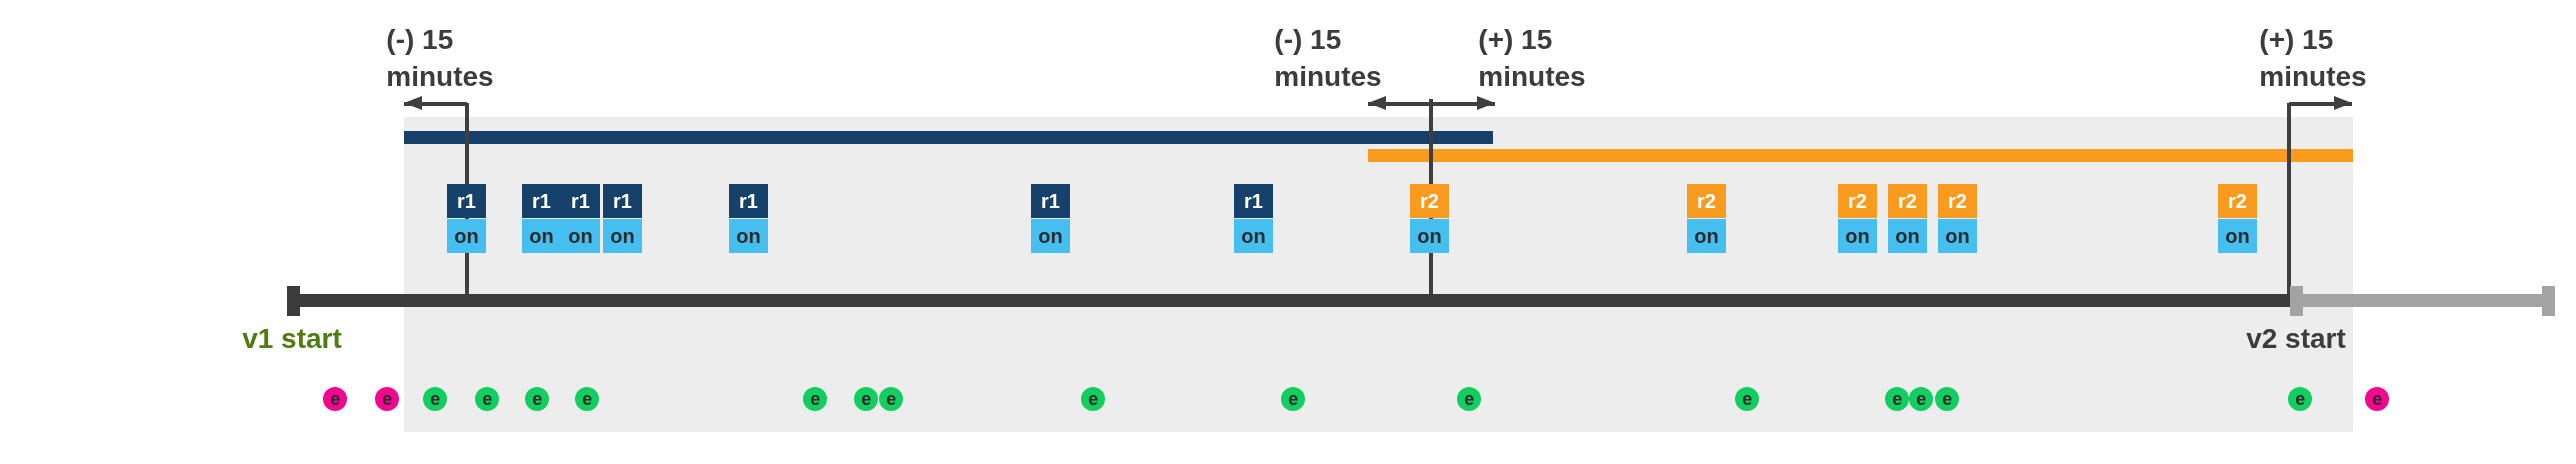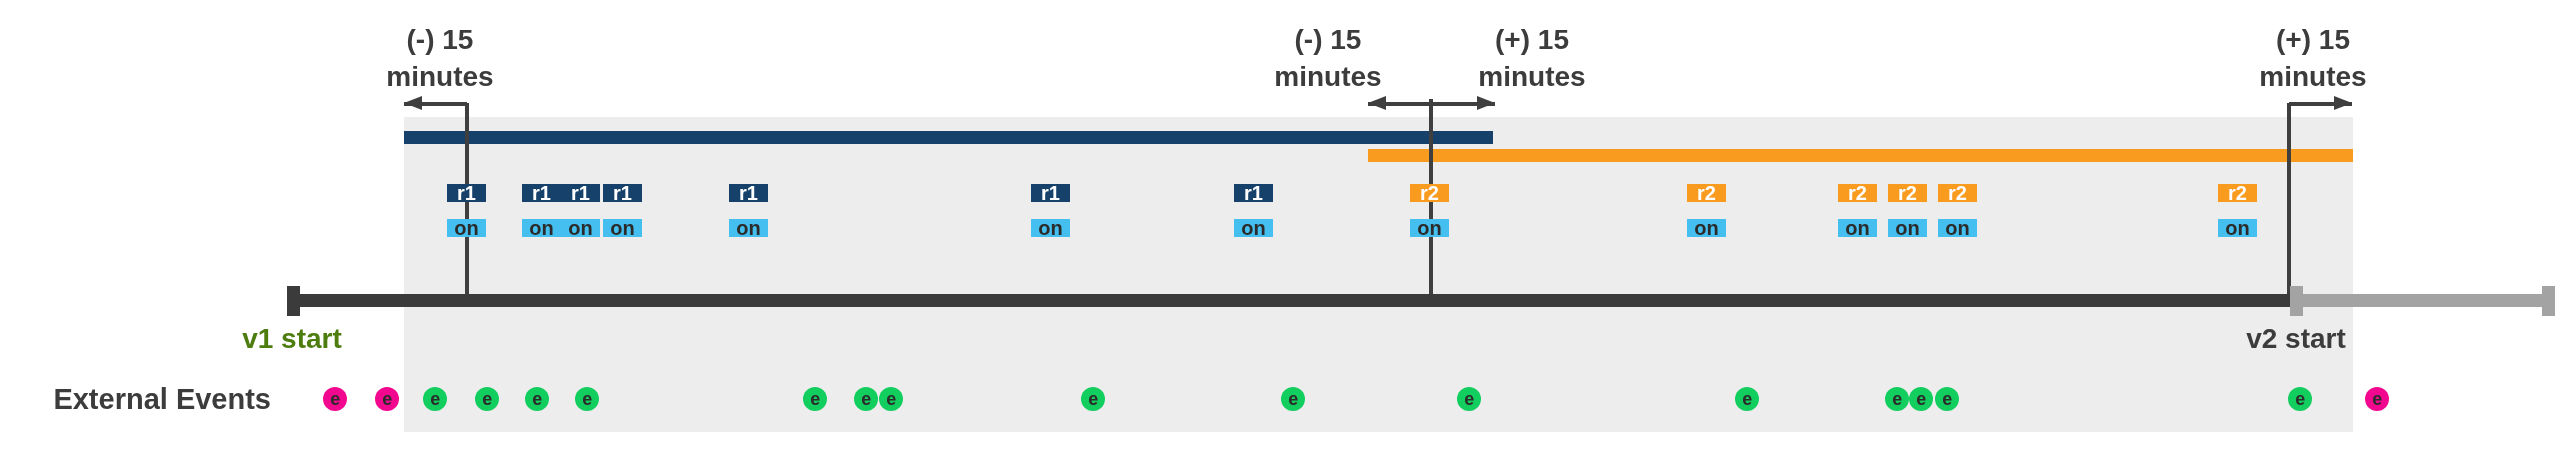--- a/index.html
+++ b/index.html
@@ -14,39 +14,38 @@
   .window-bg { position: absolute; }
   .bar { position: absolute; }
   .refline { position: absolute; width: 3.8px; }
   .arrowline { position: absolute; height: 3.8px; }
   .ah { position: absolute; width: 0; height: 0; }
   .ah-left  { border-top: 7.5px solid transparent; border-bottom: 7.5px solid transparent; border-right: 18px solid; }
   .ah-right { border-top: 7.5px solid transparent; border-bottom: 7.5px solid transparent; border-left: 18px solid; }
   .anno {
     position: absolute;
     transform: translateX(-50%);
-    text-align: center;
     font-size: 28px;
     line-height: 37px;
     font-weight: 600;
     white-space: nowrap;
   }
   .row-label {
     position: absolute;
     left: 0;
     width: 271px;
     text-align: right;
     font-size: 29px;
     font-weight: 600;
     white-space: nowrap;
   }
   .evt-box {
     position: absolute;
     width: 39px;
-    height: 18px;
+    height: 34px;
     display: flex;
     align-items: center;
     justify-content: center;
     font-size: 20px;
     font-weight: 600;
   }
   .ext-dot {
     position: absolute;
     width: 24.4px;
     height: 24.4px;
@@ -64,21 +63,20 @@
     transform: translateX(-50%);
     font-size: 28px;
     font-weight: 600;
     white-space: nowrap;
   }
 </style>
 </head>
 <body>
 
 <div class="canvas" id="canvas">
-  <div class="row-label" id="external-row-label" style="top: 383px; color: rgb(60, 60, 60);">External Events</div>
 <div class="window-bg" style="left: 404px; top: 117px; width: 1949px; height: 315px; background: rgb(237, 237, 237);"></div>
     <div class="bar" style="left: 404px; top: 131px; width: 1089px; height: 13px; background: rgb(21, 65, 107);"></div>
     <div class="bar" style="left: 1368px; top: 149px; width: 985px; height: 13px; background: rgb(249, 155, 30);"></div>
     <div class="refline" style="left: 465px; top: 103px; height: 191px; background: rgb(63, 63, 63);"></div>
     <div class="refline" style="left: 1429px; top: 99px; height: 196px; background: rgb(63, 63, 63);"></div>
     <div class="refline" style="left: 2287px; top: 103px; height: 191px; background: rgb(63, 63, 63);"></div>
     <div class="arrowline" style="left: 404px; top: 102px; width: 63px; background: rgb(63, 63, 63);"></div>
     <div class="ah ah-left" style="left: 404px; top: 96px; border-right-color: rgb(63, 63, 63);"></div>
     <div class="arrowline" style="left: 1368px; top: 102px; width: 127px; background: rgb(63, 63, 63);"></div>
     <div class="ah ah-left" style="left: 1368px; top: 96px; border-right-color: rgb(63, 63, 63);"></div>

